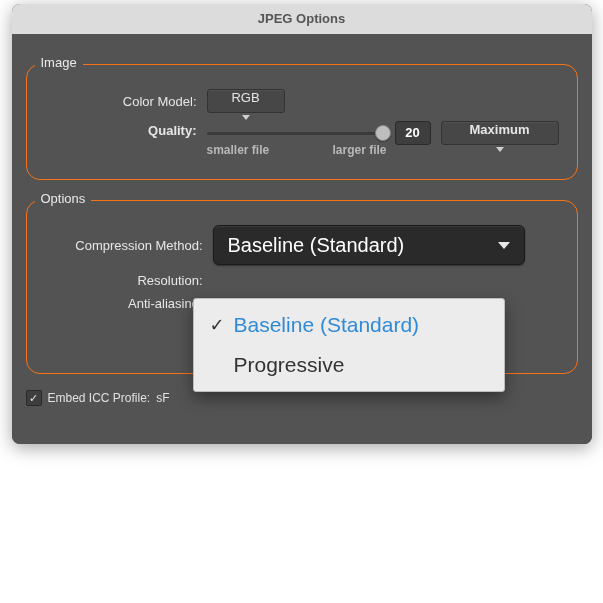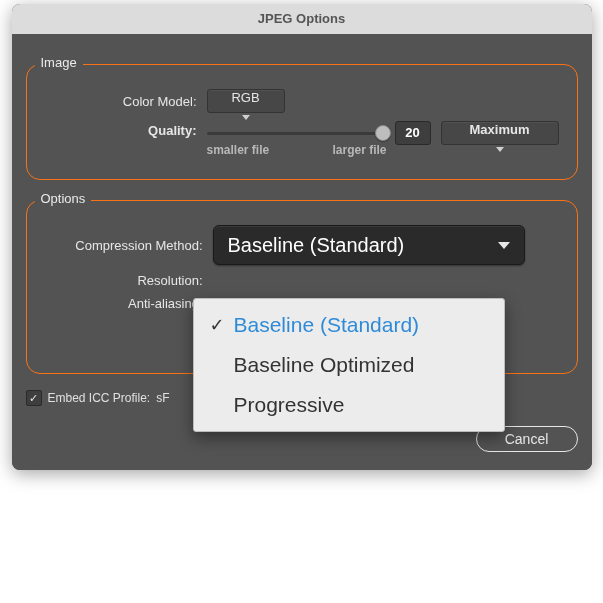--- a/index.html
+++ b/index.html
@@ -287,32 +287,27 @@
       </div>
     </div>
 
     <div class="dropdown-open">
       <div class="dd-item dd-selected">
         <span class="dd-check">✓</span>
         <span class="dd-text">Baseline (Standard)</span>
       </div>
       <div class="dd-item">
         <span class="dd-check"></span>
-        <span class="dd-text">Baseline Optimized</span>
-      </div>
-      <div class="dd-item">
-        <span class="dd-check"></span>
         <span class="dd-text">Progressive</span>
       </div>
     </div>
 
     <div class="embed-row">
       <span class="chk">✓</span>
       <span>Embed ICC Profile:</span>
       <span>sF</span>
     </div>
 
     <div class="footer">
-      <div class="btn">Cancel</div>
     </div>
 
   </div>
 </div>
 
 </body></html>

